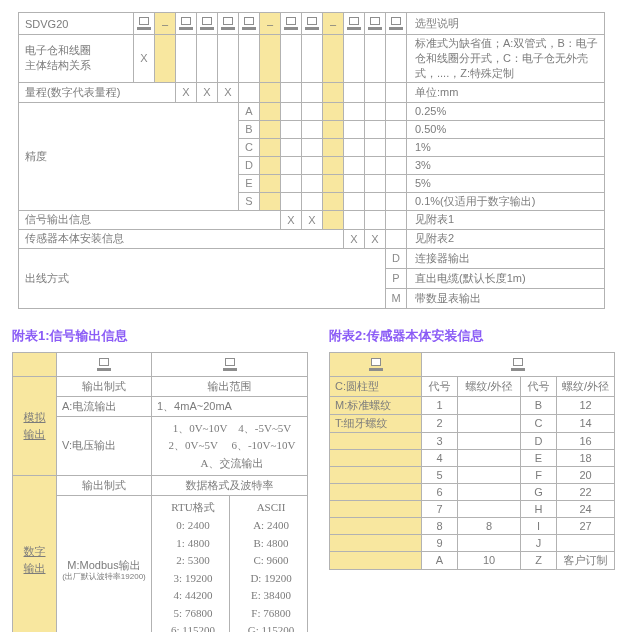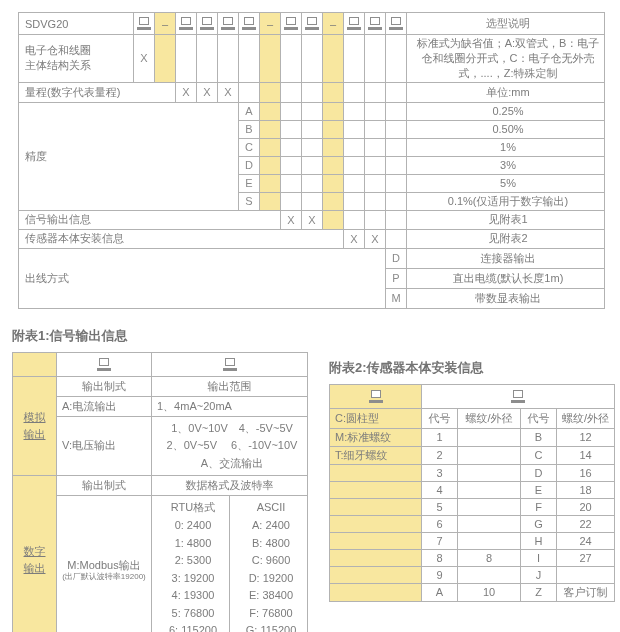--- a/index.html
+++ b/index.html
@@ -20,51 +20,51 @@
     padding: 1px 3px;
     vertical-align: middle;
     color: #7c7c7c;
   }
   .outer { border: 1px solid #8f8f8f; }
 
   
   .main-tbl { width: 586px; table-layout: fixed; padding-left: 9px; }
   .main-tbl .lbl { padding-left: 6px; }
   .main-tbl .code { text-align: center; padding: 1px 0; }
-  .main-tbl .desc { padding-left: 8px; line-height: 1.35; text-align: center; }
+  .main-tbl .desc { padding-left: 8px; line-height: 1.35; }
   .y { background: #f8e79f; }
   .xm { text-align: center; color: #8a8a8a; }
   .prewrap { white-space: pre-line; margin-top: 44px; }
 
   
   .bb { display: inline-flex; flex-direction: column; align-items: center; gap: 2px; vertical-align: middle; }
   .bb i { display: block; width: 10px; height: 8px; border: 1px solid #8d8d8d; background: #fff; }
   .bb u { display: block; width: 14px; height: 3px; background: #8d8d8d; }
 
   .r-h22 { height: 22px; }
   .r-h46 { height: 46px; }
   .r-h20 { height: 20px; }
   .r-h18 { height: 18px; }
   .r-h19 { height: 19px; }
 
   
   .appendix { display: flex; margin-top: 18px; gap: 22px; align-items: flex-start; }
   .app-col1 { width: 295px; margin-left: -6px; }
-  .app-col2 { width: 285px; margin-top: 32px; }
+  .app-col2 { width: 285px; }
   .app-title {
-    color: #737373;
+    color: #8b5cf6;
     font-weight: bold;
     font-size: 13px;
     margin: 0 0 7px 0;
   }
   .app-tbl { width: 100%; table-layout: fixed; }
   .app-tbl td { text-align: center; }
   .app-tbl .tl { text-align: left; padding-left: 5px; }
   .grp { word-break: break-all; line-height: 1.5; padding: 1px 6px; text-decoration: underline; }
-  .list { text-align: left; padding: 3px 2px 3px 7px; line-height: 1.6; }
+  .list { text-align: left; padding: 3px 2px 3px 7px; line-height: 1.6; font-family: Liberation Serif, serif; }
   .mode-note { font-size: 8px; line-height: 1.1; display: block; }
   .hdr-row { height: 24px; }
   .sub-row { height: 20px; }
   .a2-row { height: 17px; }
 </style>
 </head>
 <body>
 
 <div class="page">
 
@@ -311,21 +311,21 @@
           <td>
             <span>M:Modbus输出</span>
             <span class="mode-note">(出厂默认波特率19200)</span>
           </td>
           <td class="list">
             <div>RTU格式</div>
             <div>0: 2400</div>
             <div>1: 4800</div>
             <div>2: 5300</div>
             <div>3: 19200</div>
-            <div>4: 19300</div>
+            <div>4: 44200</div>
             <div>5: 76800</div>
             <div>6: 115200</div>
           </td>
           <td class="list">
             <div>ASCII</div>
             <div>A: 2400</div>
             <div>B: 4800</div>
             <div>C: 9600</div>
             <div>D: 19200</div>
             <div>E: 38400</div>

